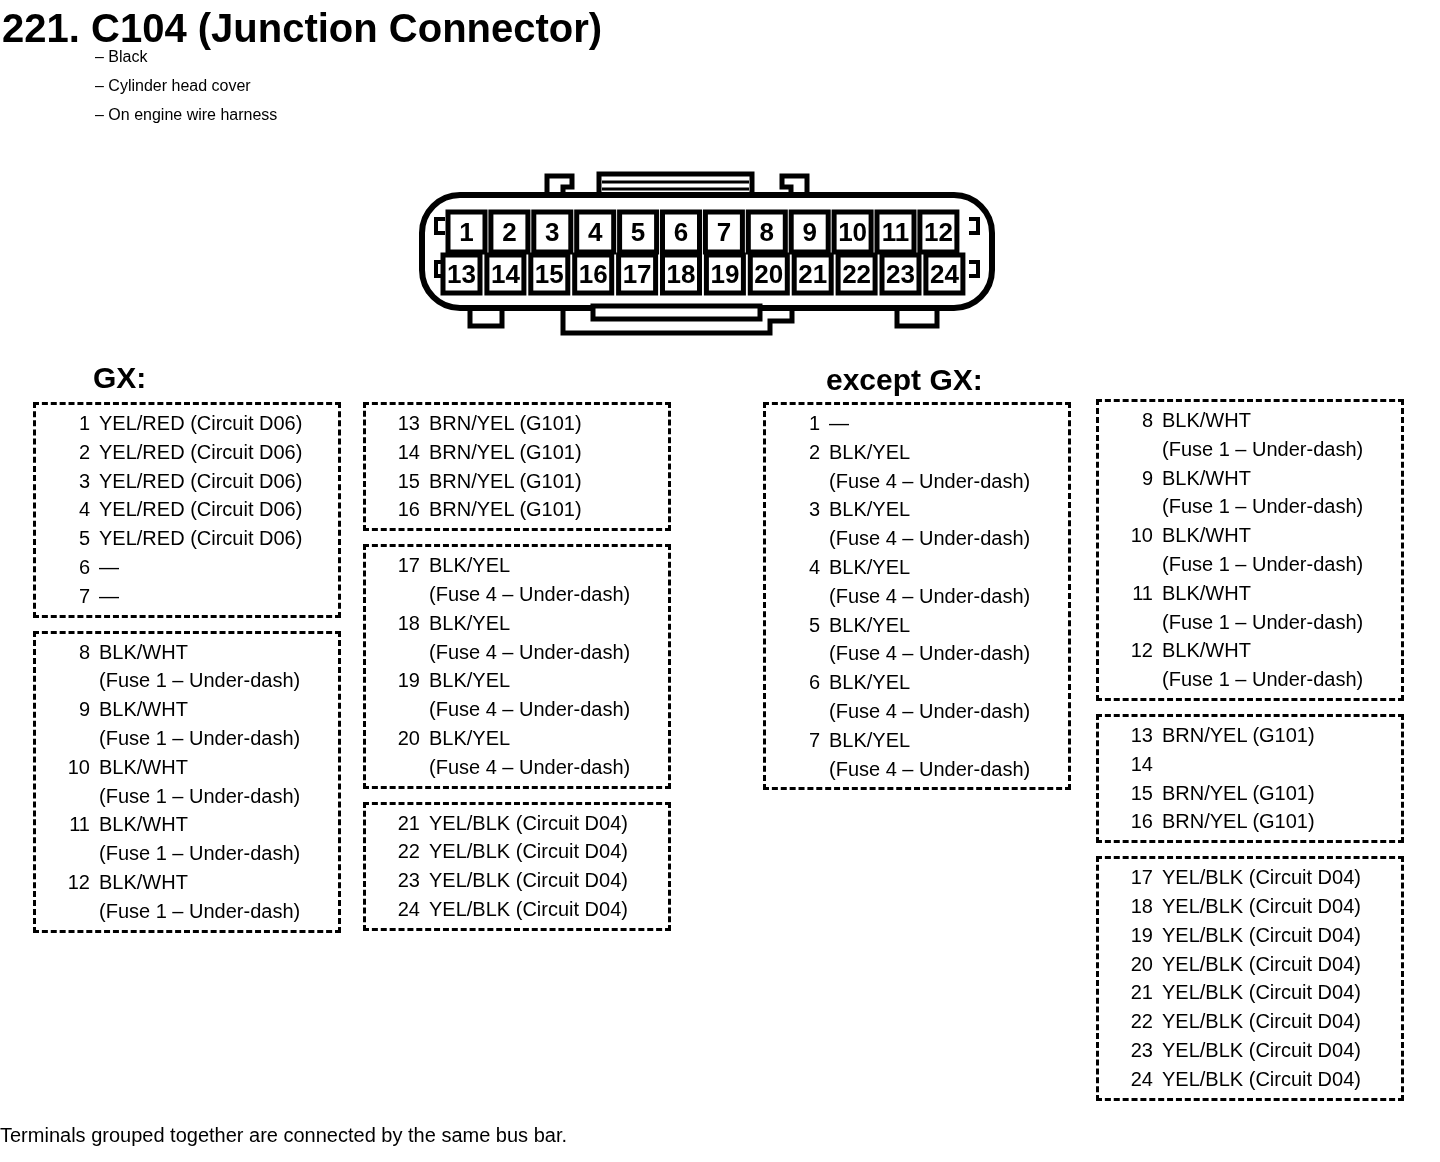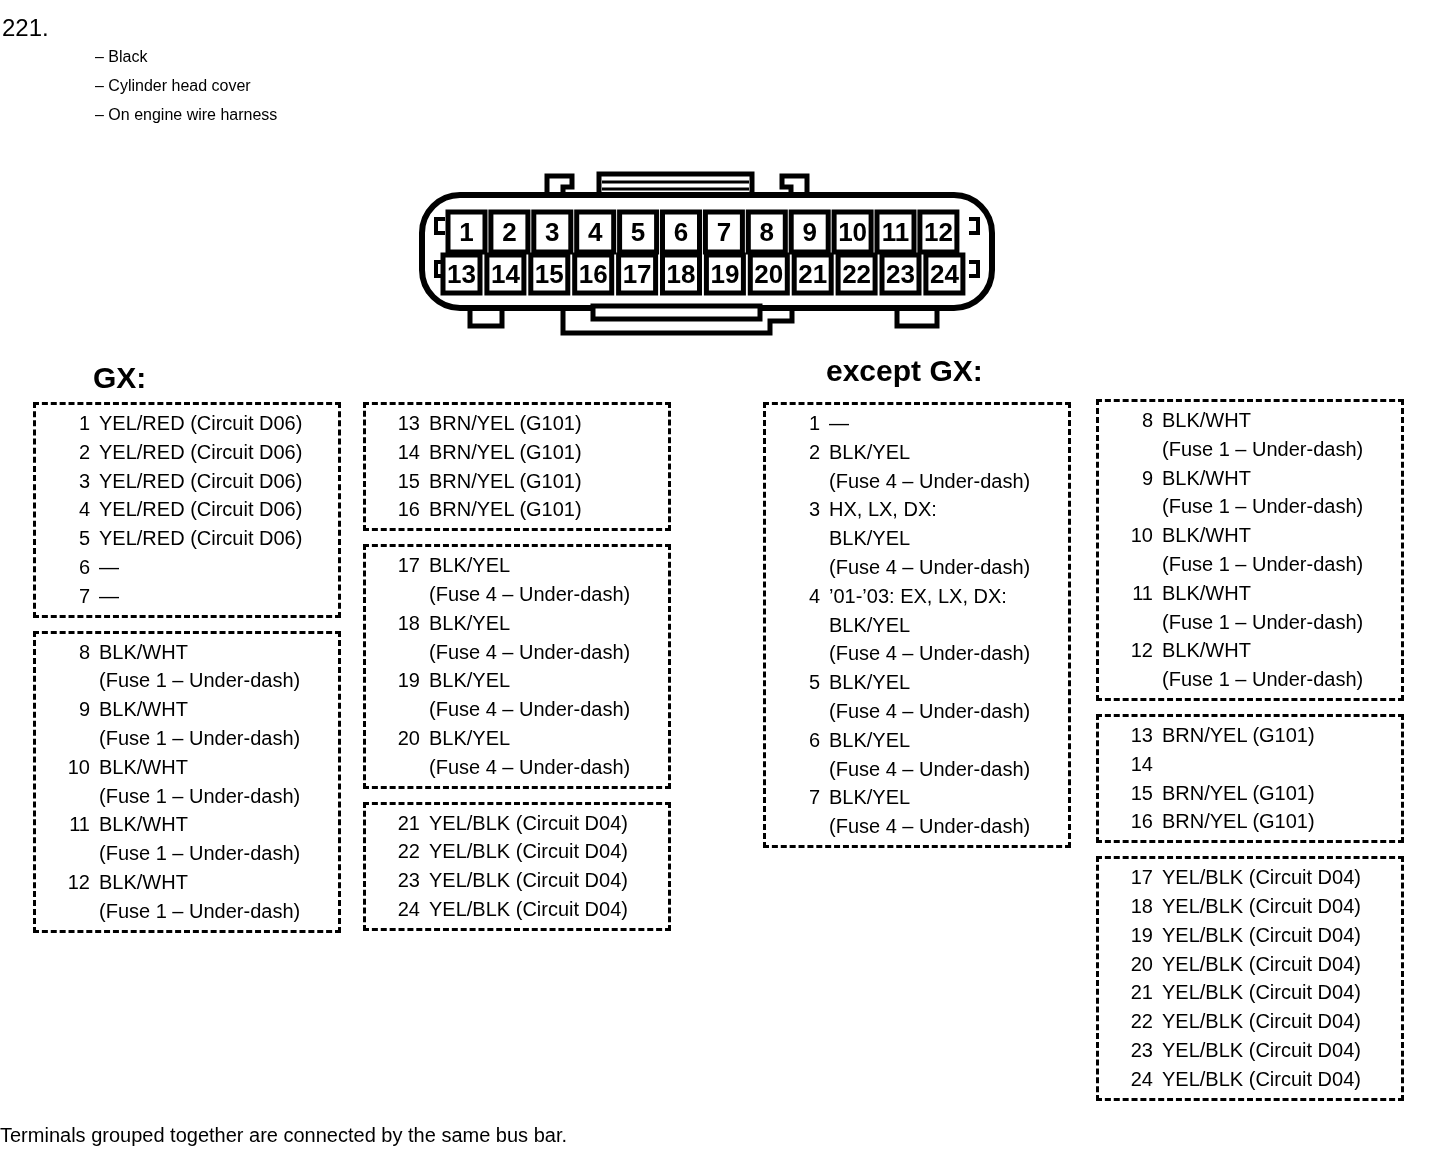--- a/index.html
+++ b/index.html
@@ -1,32 +1,32 @@
 <!DOCTYPE html>
 <html><head>
 <meta charset="utf-8">
 <style>
   html,body{margin:0;padding:0;background:#fff;color:#000;}
   body{width:1440px;height:1162px;position:relative;overflow:hidden;
        font-family:"Liberation Sans", sans-serif;}
   .abs{position:absolute;}
 
   
-  #title-row{left:2px;top:6px;display:flex;font-weight:normal;font-size:24px;line-height:44px;}
+  #title-row{left:2px;top:6px;display:flex;font-weight:bold;font-size:40px;line-height:44px;}
   #title-num{width:89px;}
   
   #bullets{left:95px;top:42px;font-size:16px;line-height:29px;}
 
   
   #connector{left:418px;top:166px;}
 
   
   .section-label{font-size:30px;font-weight:bold;}
   #label-gx{left:93px;top:361px;}
-  #label-exgx{left:826px;top:354px;}
+  #label-exgx{left:826px;top:363px;}
 
   
   .col{width:308px;}
   #col-a{left:33px;top:402px;}
   #col-b{left:363px;top:402px;}
   #col-c{left:763px;top:402px;}
   #col-d{left:1096px;top:399px;}
 
   .group-box{border:3px dashed #000;box-sizing:border-box;width:100%;
              padding:4px 6px 4px 10px;margin-bottom:13px;
@@ -36,20 +36,21 @@
   .lines{flex:1;}
 
   
   #footnote{left:0;top:1124px;width:1412px;text-align:left;font-size:20px;}
 </style>
 </head>
 <body>
 
 <div id="title-row" class="abs">
   <span id="title-num">221.</span>
+  <span>C104 (Junction Connector)</span>
 </div>
 
 <div id="bullets" class="abs">
   <div>– Black</div>
   <div>– Cylinder head cover</div>
   <div>– On engine wire harness</div>
 </div>
 
 <svg id="connector" class="abs" width="580" height="190" viewBox="0 0 580 190">
 
@@ -304,29 +305,27 @@
       <div class="entry">
         <span class="pin">2</span>
         <span class="lines">
           <div>BLK/YEL</div>
           <div>(Fuse 4 – Under-dash)</div>
         </span>
       </div>
       <div class="entry">
         <span class="pin">3</span>
         <span class="lines">
-          <div>HX, LX, DX:</div>
           <div>BLK/YEL</div>
           <div>(Fuse 4 – Under-dash)</div>
         </span>
       </div>
       <div class="entry">
         <span class="pin">4</span>
         <span class="lines">
-          <div>’01-’03: EX, LX, DX:</div>
           <div>BLK/YEL</div>
           <div>(Fuse 4 – Under-dash)</div>
         </span>
       </div>
       <div class="entry">
         <span class="pin">5</span>
         <span class="lines">
           <div>BLK/YEL</div>
           <div>(Fuse 4 – Under-dash)</div>
         </span>

